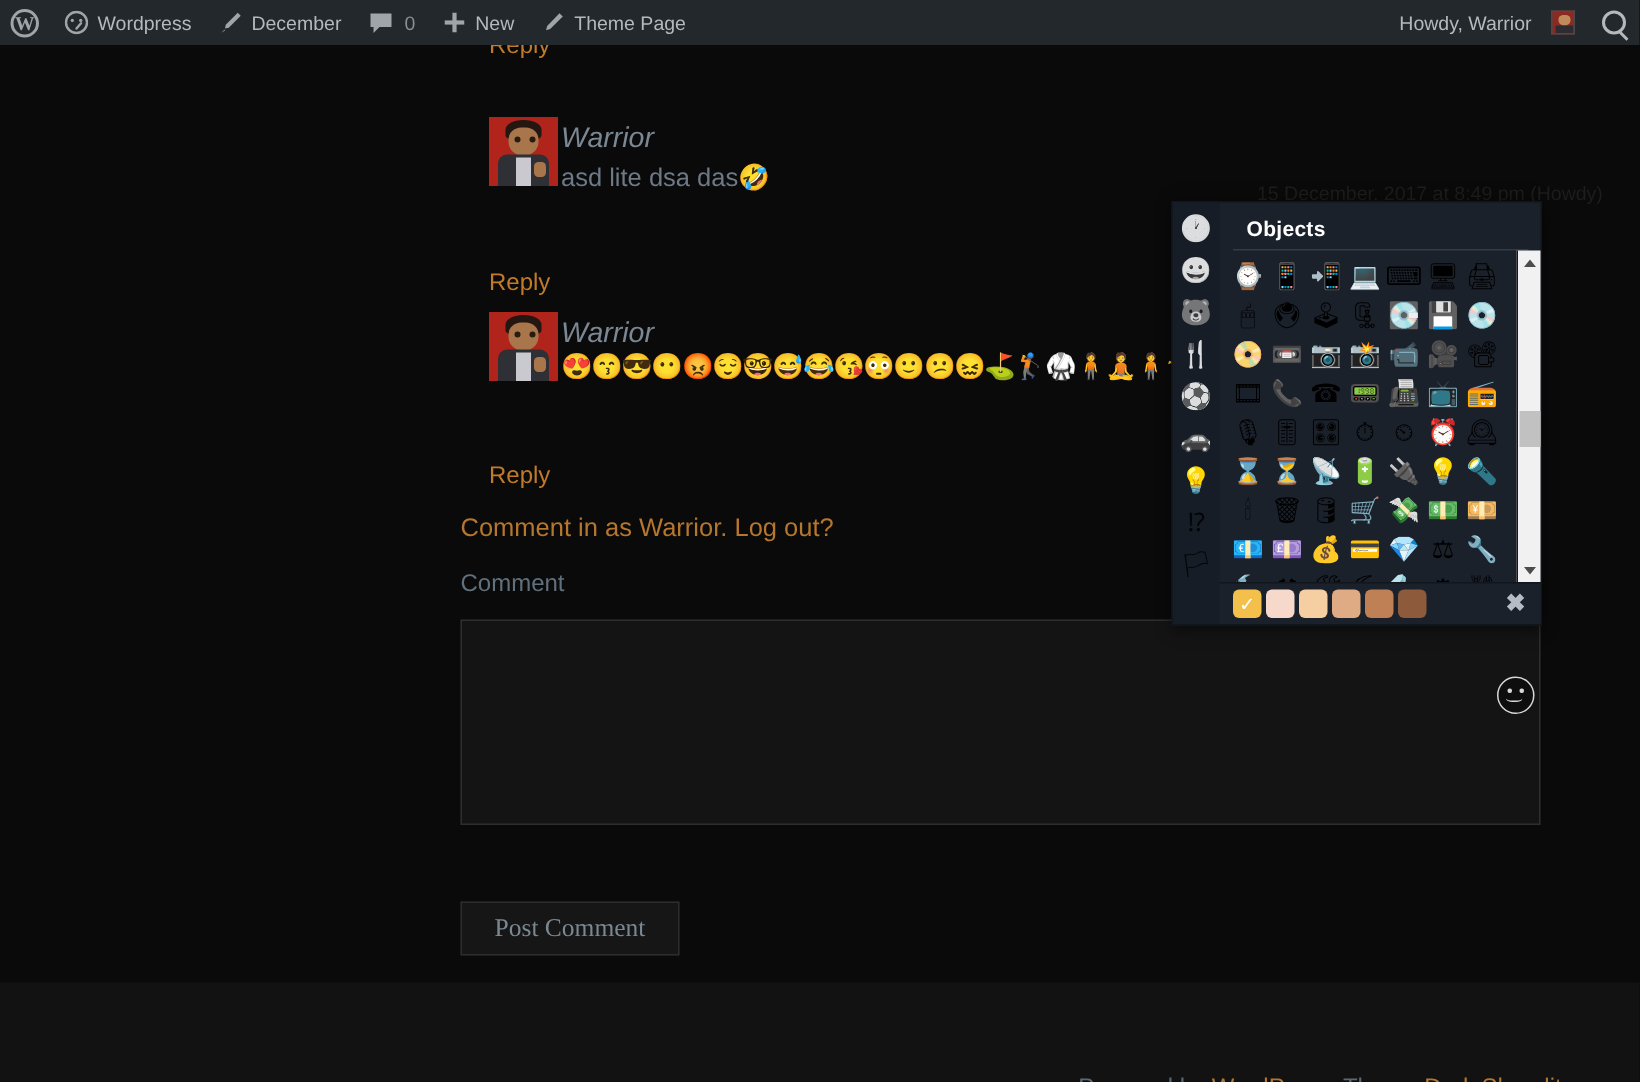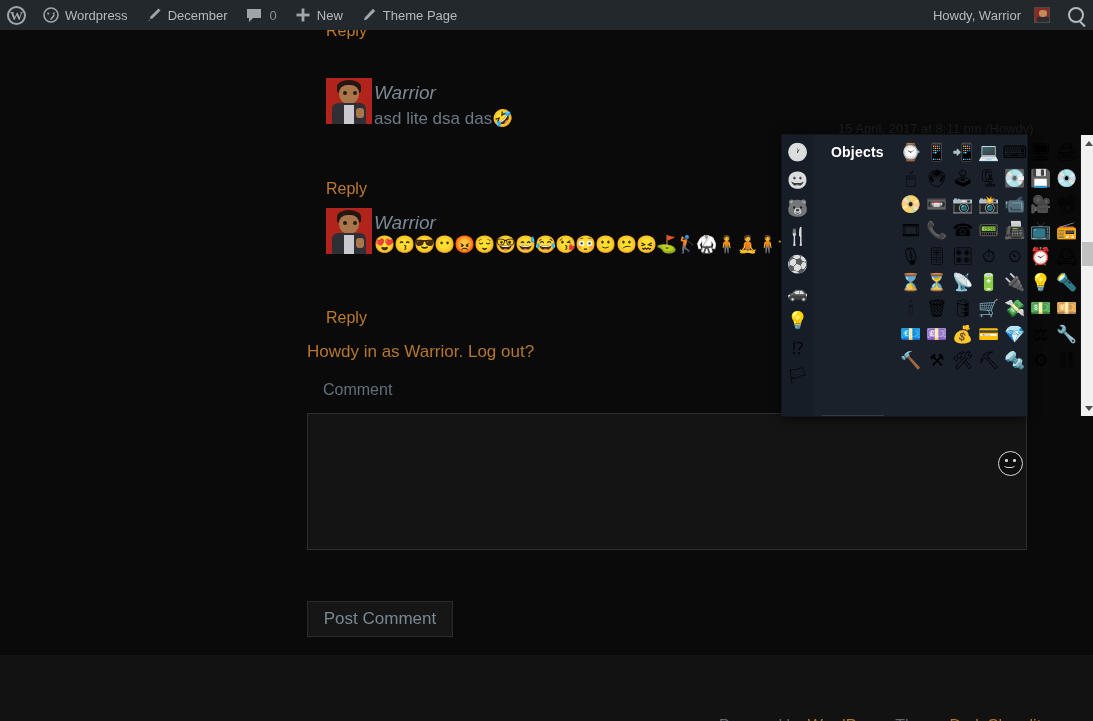--- a/index.html
+++ b/index.html
@@ -185,21 +185,20 @@
     font-size: 17px;
     color: #b5762e;
   }
   .logged-in .lk { color: #b5762e; cursor: pointer; }
 
   .comment-label {
     position: absolute;
     left: 307px; top: 351px;
     font-size: 16px;
     color: #60707d;
-    margin-left: 16px;
   }
 
   #comment-area-wrap {
     position: absolute;
     left: 307px; top: 383px;
     width: 720px; height: 137px;
   }
   #comment-textarea {
     width: 720px; height: 137px;
     background: #141414;
@@ -238,21 +237,21 @@
 
   #post-comment-btn {
     position: absolute;
     left: 307px; top: 571px;
     width: 146px; height: 36px;
     background: #161616;
     border: 1px solid #2c2c2c;
     color: #7a8892;
     font-size: 17px;
     cursor: pointer;
-    font-family: Liberation Sans, sans-serif;
+    font-family: Liberation Serif, serif;
   }
 
   
   #footer {
     position: absolute;
     left: 0; top: 625px;
     width: 1093px; height: 66px;
     background: #121212;
   }
   #footer-text {
@@ -292,21 +291,21 @@
     cursor: pointer;
     filter: grayscale(100%) brightness(1.35);
     opacity: 0.85;
     line-height: 1;
   }
   .ep-cat.active { filter: none; opacity: 1; }
 
   #ep-main {
     flex: 1;
     display: flex;
-    flex-direction: row;
+    flex-direction: column;
     min-width: 0;
     position: relative;
   }
   #ep-title {
     color: #ffffff;
     font-size: 14px;
     font-weight: bold;
     padding: 9px 0 6px 9px;
     border-bottom: 1px solid #343b47;
     margin: 0 8px 0 9px;
@@ -480,21 +479,21 @@
         <span class="av-eye-l"></span>
           <span class="av-eye-r"></span>
         <span class="av-body"></span>
           <span class="av-shirt"></span>
           <span class="av-thumb"></span>
       </div>
       <div class="cmt-author">Warrior</div>
       <div class="cmt-text"><span>asd lite dsa das</span><span>🤣</span></div>
     </div>
     <div class="cmt-meta" style="left:838px; top:91px;">
-      <span>15 April, 2017 at 8:11 pm</span>
+      <span>15 December, 2017 at 8:49 pm</span>
       <span class="edit">(Howdy)</span>
     </div>
     <div style="position:absolute; left:326px; top:150px;">
       <span class="reply-link">Reply</span>
     </div>
 
     <div class="comment" style="top:178px;">
       <div class="cmt-avatar">
         <span class="av-hair"></span>
           <span class="av-face"></span>
@@ -504,21 +503,21 @@
           <span class="av-shirt"></span>
           <span class="av-thumb"></span>
       </div>
       <div class="cmt-author">Warrior</div>
       <div class="cmt-emojis">😍😙😎😶😡😌🤓😅😂😘😳🙂😕😖⛳🏌🥋🧍🧘🧍🤸</div>
     </div>
     <div style="position:absolute; left:326px; top:279px;">
       <span class="reply-link">Reply</span>
     </div>
 
-    <div class="logged-in"><span>Howdy in as </span><span class="lk">Warrior</span><span>. </span><span class="lk">Log out?</span></div>
+    <div class="logged-in"><span>Comment in as </span><span class="lk">Warrior</span><span>. </span><span class="lk">Log out?</span></div>
 
     <div class="comment-label">Comment</div>
 
     <div id="comment-area-wrap">
       <textarea id="comment-textarea" placeholder="" style=""></textarea>
     </div>
 
     <div id="emoji-toggle">
       <span class="eye l"></span>
         <span class="eye r"></span>

